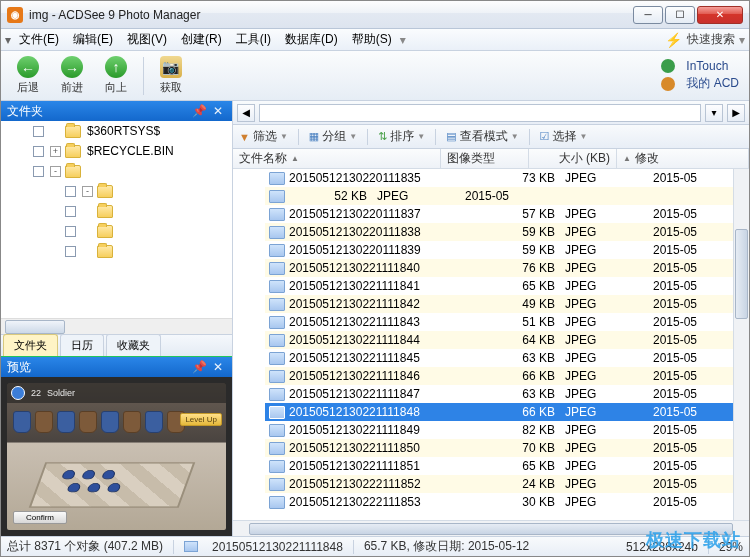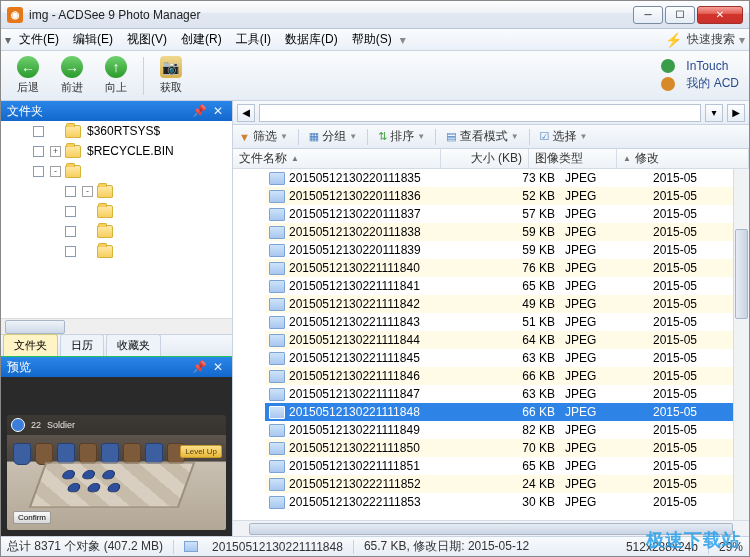--- a/index.html
+++ b/index.html
@@ -46,31 +46,31 @@
 .treeitem.indent2 { padding-left: 64px;}
 .treehscroll { height:16px; background:#efefef; border-top:1px solid #ddd; display:flex; align-items:center;}
 .treehscroll .thumbh { height:14px; width:60px; background:linear-gradient(#f0f4fa,#cdd9e8); border:1px solid #a8b6c8; border-radius:2px; margin-left:4px;}
 
 .lefttabs { height:22px; background:linear-gradient(#f5f8fc,#e4ebf4); border-top:1px solid #c8d2e0; display:flex; align-items:flex-end; padding:0 2px;}
 .lefttab { padding:3px 10px; border:1px solid #c8d2e0; border-bottom:none; background:#eef3f9; margin-right:2px; border-radius:3px 3px 0 0; cursor:pointer; font-size:11px;}
 .lefttab.active { background:#fff4c6; border-color:#d9c97e;}
 
 .previewpane { height: 180px; display:flex; flex-direction:column; border-top:1px solid #22c55e;}
 .previewbody { flex:1; background:#2a2a2a; position:relative; overflow:hidden;}
-.gameui { position:absolute; inset:6px; background:linear-gradient(#6b6055 0%,#4a4440 40%, #c9bfb2 41%, #b3a896 100%); border-radius:2px;margin-top:32px;}
+.gameui { position:absolute; inset:6px; background:linear-gradient(#6b6055 0%,#4a4440 40%, #c9bfb2 41%, #b3a896 100%); border-radius:2px;}
 .gameui .topbar { position:absolute; top:0; left:0; right:0; height:20px; background:rgba(30,30,30,.6); display:flex; align-items:center; gap:6px; padding:0 4px;}
 .gameui .topbar .avatar { width:14px; height:14px; border-radius:50%; background:#3b7dd8; border:1px solid #fff;}
 .gameui .topbar .stat { color:#e6e6e6; font-size:9px;}
 .gameui .chars { position:absolute; top:28px; left:6px; right:6px; display:flex; gap:4px;}
 .gameui .chars .ch { width:18px; height:22px; background:#3b5fa0; border-radius:3px 3px 6px 6px; border:1px solid #28406f;}
 .gameui .chars .ch.alt { background:#7d5a3a; border-color:#5a3f26;}
 .gameui .lvlup { position:absolute; top:30px; right:4px; background:linear-gradient(#ffe08a,#e6b93a); color:#5a4410; font-size:8px; padding:1px 4px; border-radius:2px; border:1px solid #c49a2a;}
 .gameui .board { position:absolute; bottom:10px; left:30px; width:150px; height:70px; transform: skewX(-20deg) scaleY(.65); background:repeating-linear-gradient(45deg,#d9cfc0 0 14px,#c7bcaa 14px 28px); border:2px solid #9a8f7c;}
 .gameui .board .piece { position:absolute; width:12px; height:14px; background:#2d4f9c; border-radius:50% 50% 40% 40%; border:1px solid #1a2f5e;}
-.gameui .confirm { position:absolute; bottom:6px; left:6px; background:linear-gradient(#fafafa,#d8d8d8); border:1px solid #999; font-size:8px; padding:1px 4px; border-radius:2px;}
+.gameui .confirm { position:absolute; bottom:6px; left:6px; background:linear-gradient(#fafafa,#d8d8d8); border:1px solid #999; font-size:8px; padding:1px 12px; border-radius:2px;}
 
 .pathbar { height:24px; background:linear-gradient(#f8fafc,#e8eef6); border-bottom:1px solid #c8d2e0; display:flex; align-items:center; padding:0 4px; gap:4px;}
 .pathbar .pathinput { flex:1; height:18px; border:1px solid #b8c4d4; background:#fff; padding:0 4px;}
 .pathbar .navbtn { width:18px; height:18px; border:1px solid #b8c4d4; background:linear-gradient(#fdfdfe,#e8eef6); cursor:pointer; display:flex; align-items:center; justify-content:center; font-size:10px;}
 .filtertb { height:24px; background:linear-gradient(#f8fafc,#e8eef6); border-bottom:1px solid #c8d2e0; display:flex; align-items:center; padding:0 6px; gap:10px;}
 .filtertb .fitem { display:flex; align-items:center; gap:3px; cursor:pointer; color:#333;}
 .filtertb .fsep { width:1px; height:16px; background:#c8d2e0;}
 .filtertb .ficon { font-size:11px;}
 
 .filelist { flex:1; display:flex; flex-direction:column; min-height:0;}
@@ -299,43 +299,42 @@
           <span>选择</span>
           <span style="color:#888;font-size:8px;">▼</span>
         </div>
     </div>
     <div class="filelist">
       <div class="listhdr">
         <div class="col colname">
             <span>文件名称</span>
             <span class="sortarr">▲</span>
           </div>
+        <div class="col coltype">
+            <span>图像类型</span>
+          </div>
         <div class="col colsize">
             <span>大小 (KB)</span>
-          </div>
-        <div class="col coltype">
-            <span>图像类型</span>
           </div>
         <div class="col colmod">
             <span class="sortarr">▲</span>
             <span>修改</span>
           </div>
       </div>
       <div class="listbody">
         <div class="listrows" id="listrows">
             <div class="row odd">
               <span class="cicon"></span>
               <span class="cname">20150512130220111835</span>
               <span class="csize">73 KB</span>
               <span class="ctype">JPEG</span>
               <span class="cmod">2015-05</span>
             </div>
             <div class="row even">
               <span class="cicon"></span>
-              <span class="cname">20150512130220111836</span>
               <span class="csize">52 KB</span>
               <span class="ctype">JPEG</span>
               <span class="cmod">2015-05</span>
             </div>
             <div class="row odd">
               <span class="cicon"></span>
               <span class="cname">20150512130220111837</span>
               <span class="csize">57 KB</span>
               <span class="ctype">JPEG</span>
               <span class="cmod">2015-05</span>

